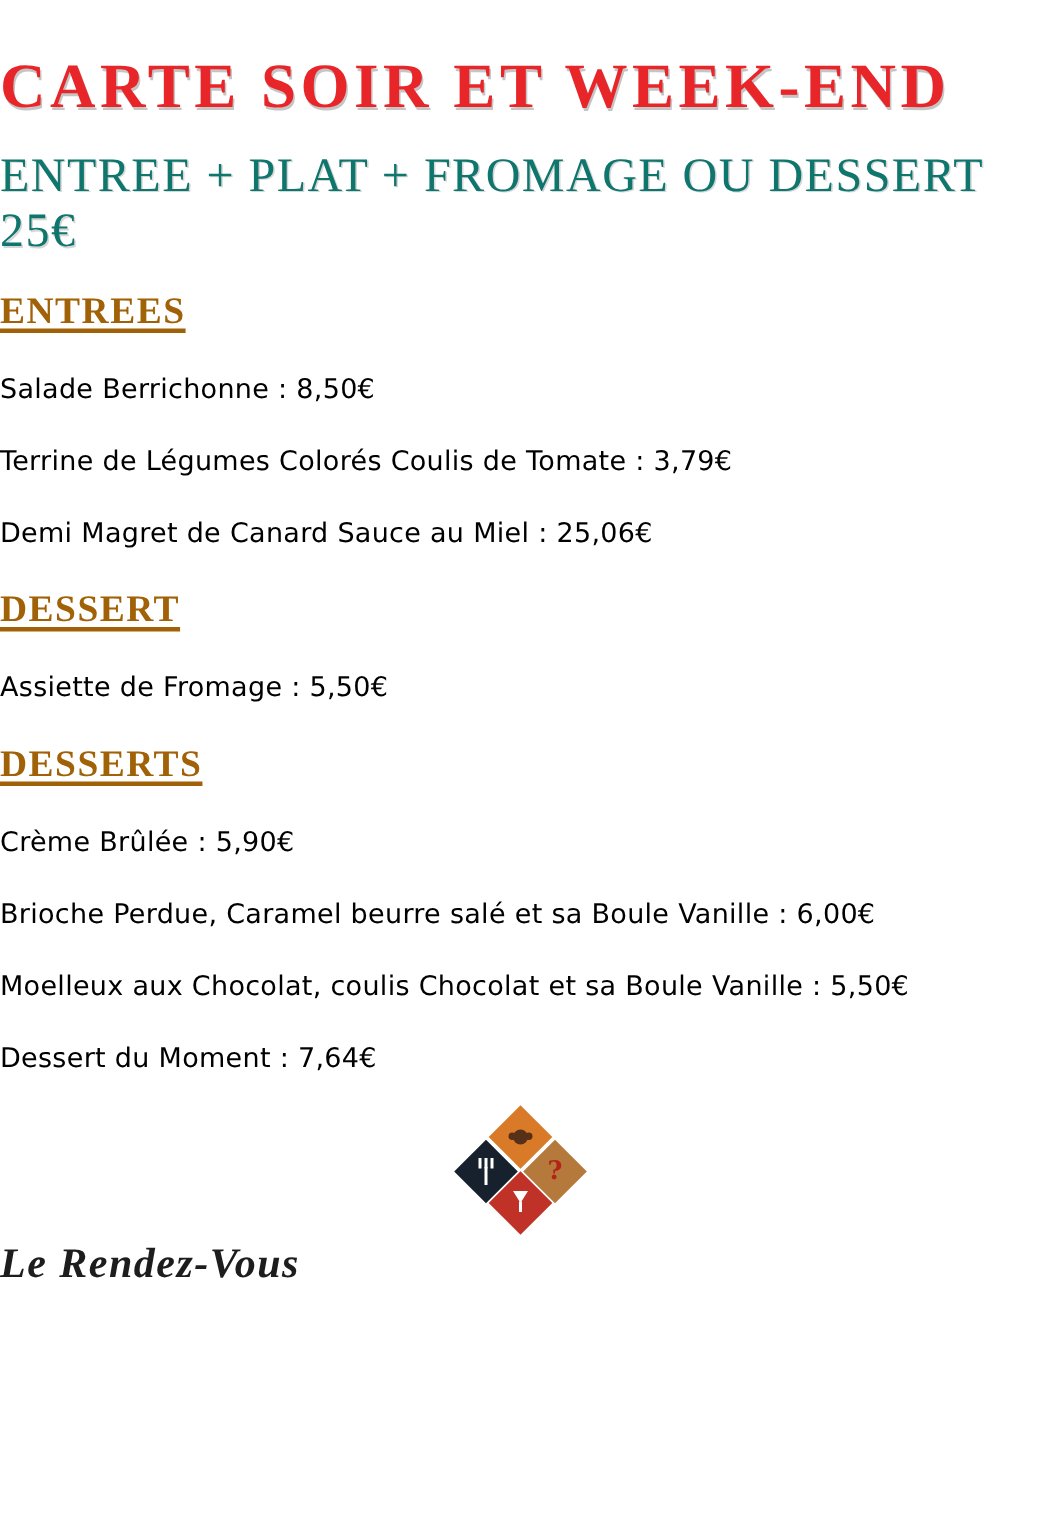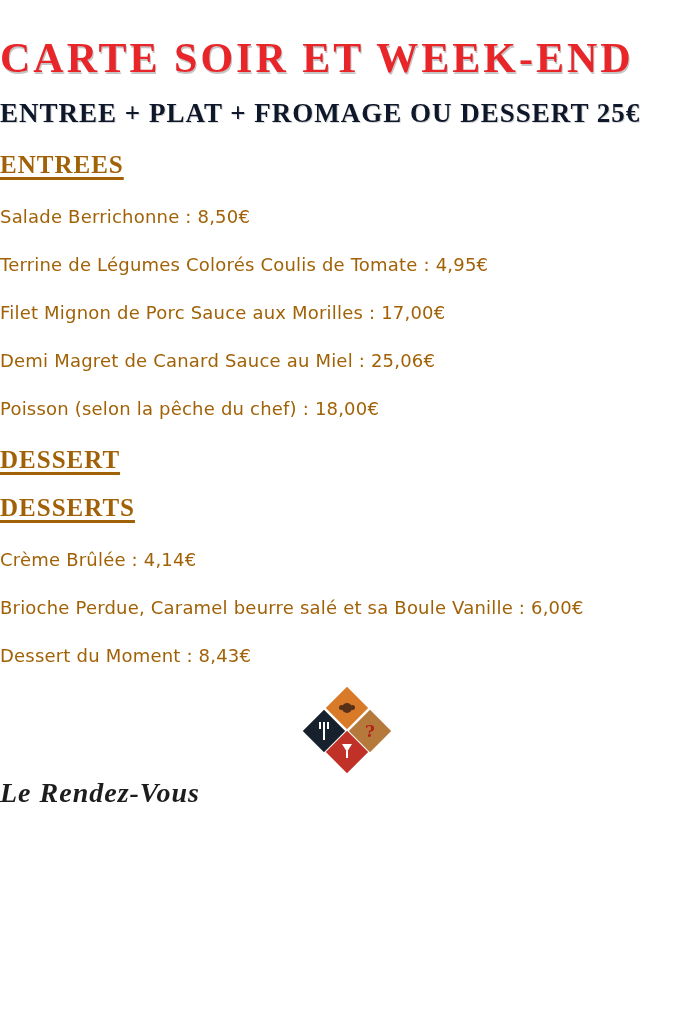--- a/index.html
+++ b/index.html
@@ -23,41 +23,41 @@
     font-family: "Liberation Serif", "DejaVu Serif", serif;
     font-weight: 800;
     font-size: 42px;
     letter-spacing: 3px;
     color: #e8262a;
     text-shadow: 1px 2px 0 rgba(90,90,90,0.35);
     margin-bottom: 16px;
   }
   .subtitle {
     font-family: "Liberation Serif", "DejaVu Serif", serif;
-    font-weight: 700;
-    font-size: 27px;
+    font-weight: 400;
+    font-size: 32px;
     letter-spacing: 1px;
-    color: #0f172a;
+    color: #0f766e;
     text-shadow: 1px 1px 0 rgba(120,120,120,0.30);
     margin-bottom: 22px;
   }
   .section-heading {
     font-family: "Liberation Serif", "DejaVu Serif", serif;
     font-weight: 800;
     font-size: 25px;
     letter-spacing: 1px;
     color: #a16207;
     text-decoration: underline;
     text-decoration-thickness: 2.5px;
     text-underline-offset: 4px;
     margin: 20px 0 6px 0;
   }
   .menu-item {
     font-size: 18px;
-    color: #a16207;
+    color: #000000;
     margin: 27px 0;
     letter-spacing: 0.2px;
   }
   
   .logo-wrap { margin-top: 26px; }
   .logo {
     position: relative;
     width: 96px;
     height: 74px;
     margin: 0 auto;
@@ -120,32 +120,32 @@
 </head>
 <body>
 
 <div class="page">
 
   <h1 class="title">CARTE SOIR ET WEEK-END</h1>
   <h2 class="subtitle">ENTREE + PLAT + FROMAGE OU DESSERT 25€</h2>
 
   <h3 class="section-heading">ENTREES</h3>
   <p class="menu-item">Salade Berrichonne : 8,50€</p>
-  <p class="menu-item">Terrine de Légumes Colorés Coulis de Tomate : 4,95€</p>
+  <p class="menu-item">Terrine de Légumes Colorés Coulis de Tomate : 3,79€</p>
 
-  <p class="menu-item">Filet Mignon de Porc Sauce aux Morilles : 17,00€</p>
   <p class="menu-item">Demi Magret de Canard Sauce au Miel : 25,06€</p>
-  <p class="menu-item">Poisson (selon la pêche du chef) : 18,00€</p>
 
   <h3 class="section-heading">DESSERT</h3>
+  <p class="menu-item">Assiette de Fromage : 5,50€</p>
 
   <h3 class="section-heading">DESSERTS</h3>
-  <p class="menu-item">Crème Brûlée : 4,14€</p>
+  <p class="menu-item">Crème Brûlée : 5,90€</p>
   <p class="menu-item">Brioche Perdue, Caramel beurre salé et sa Boule Vanille : 6,00€</p>
-  <p class="menu-item">Dessert du Moment : 8,43€</p>
+  <p class="menu-item">Moelleux aux Chocolat, coulis Chocolat et sa Boule Vanille : 5,50€</p>
+  <p class="menu-item">Dessert du Moment : 7,64€</p>
 
   <div class="logo-wrap">
     <div class="logo">
       <div class="diamond d-top">
         <div class="inner">
           <div class="monkey">
             <div class="ear-l"></div>
               <div class="head"></div>
               <div class="ear-r"></div>
           </div>

